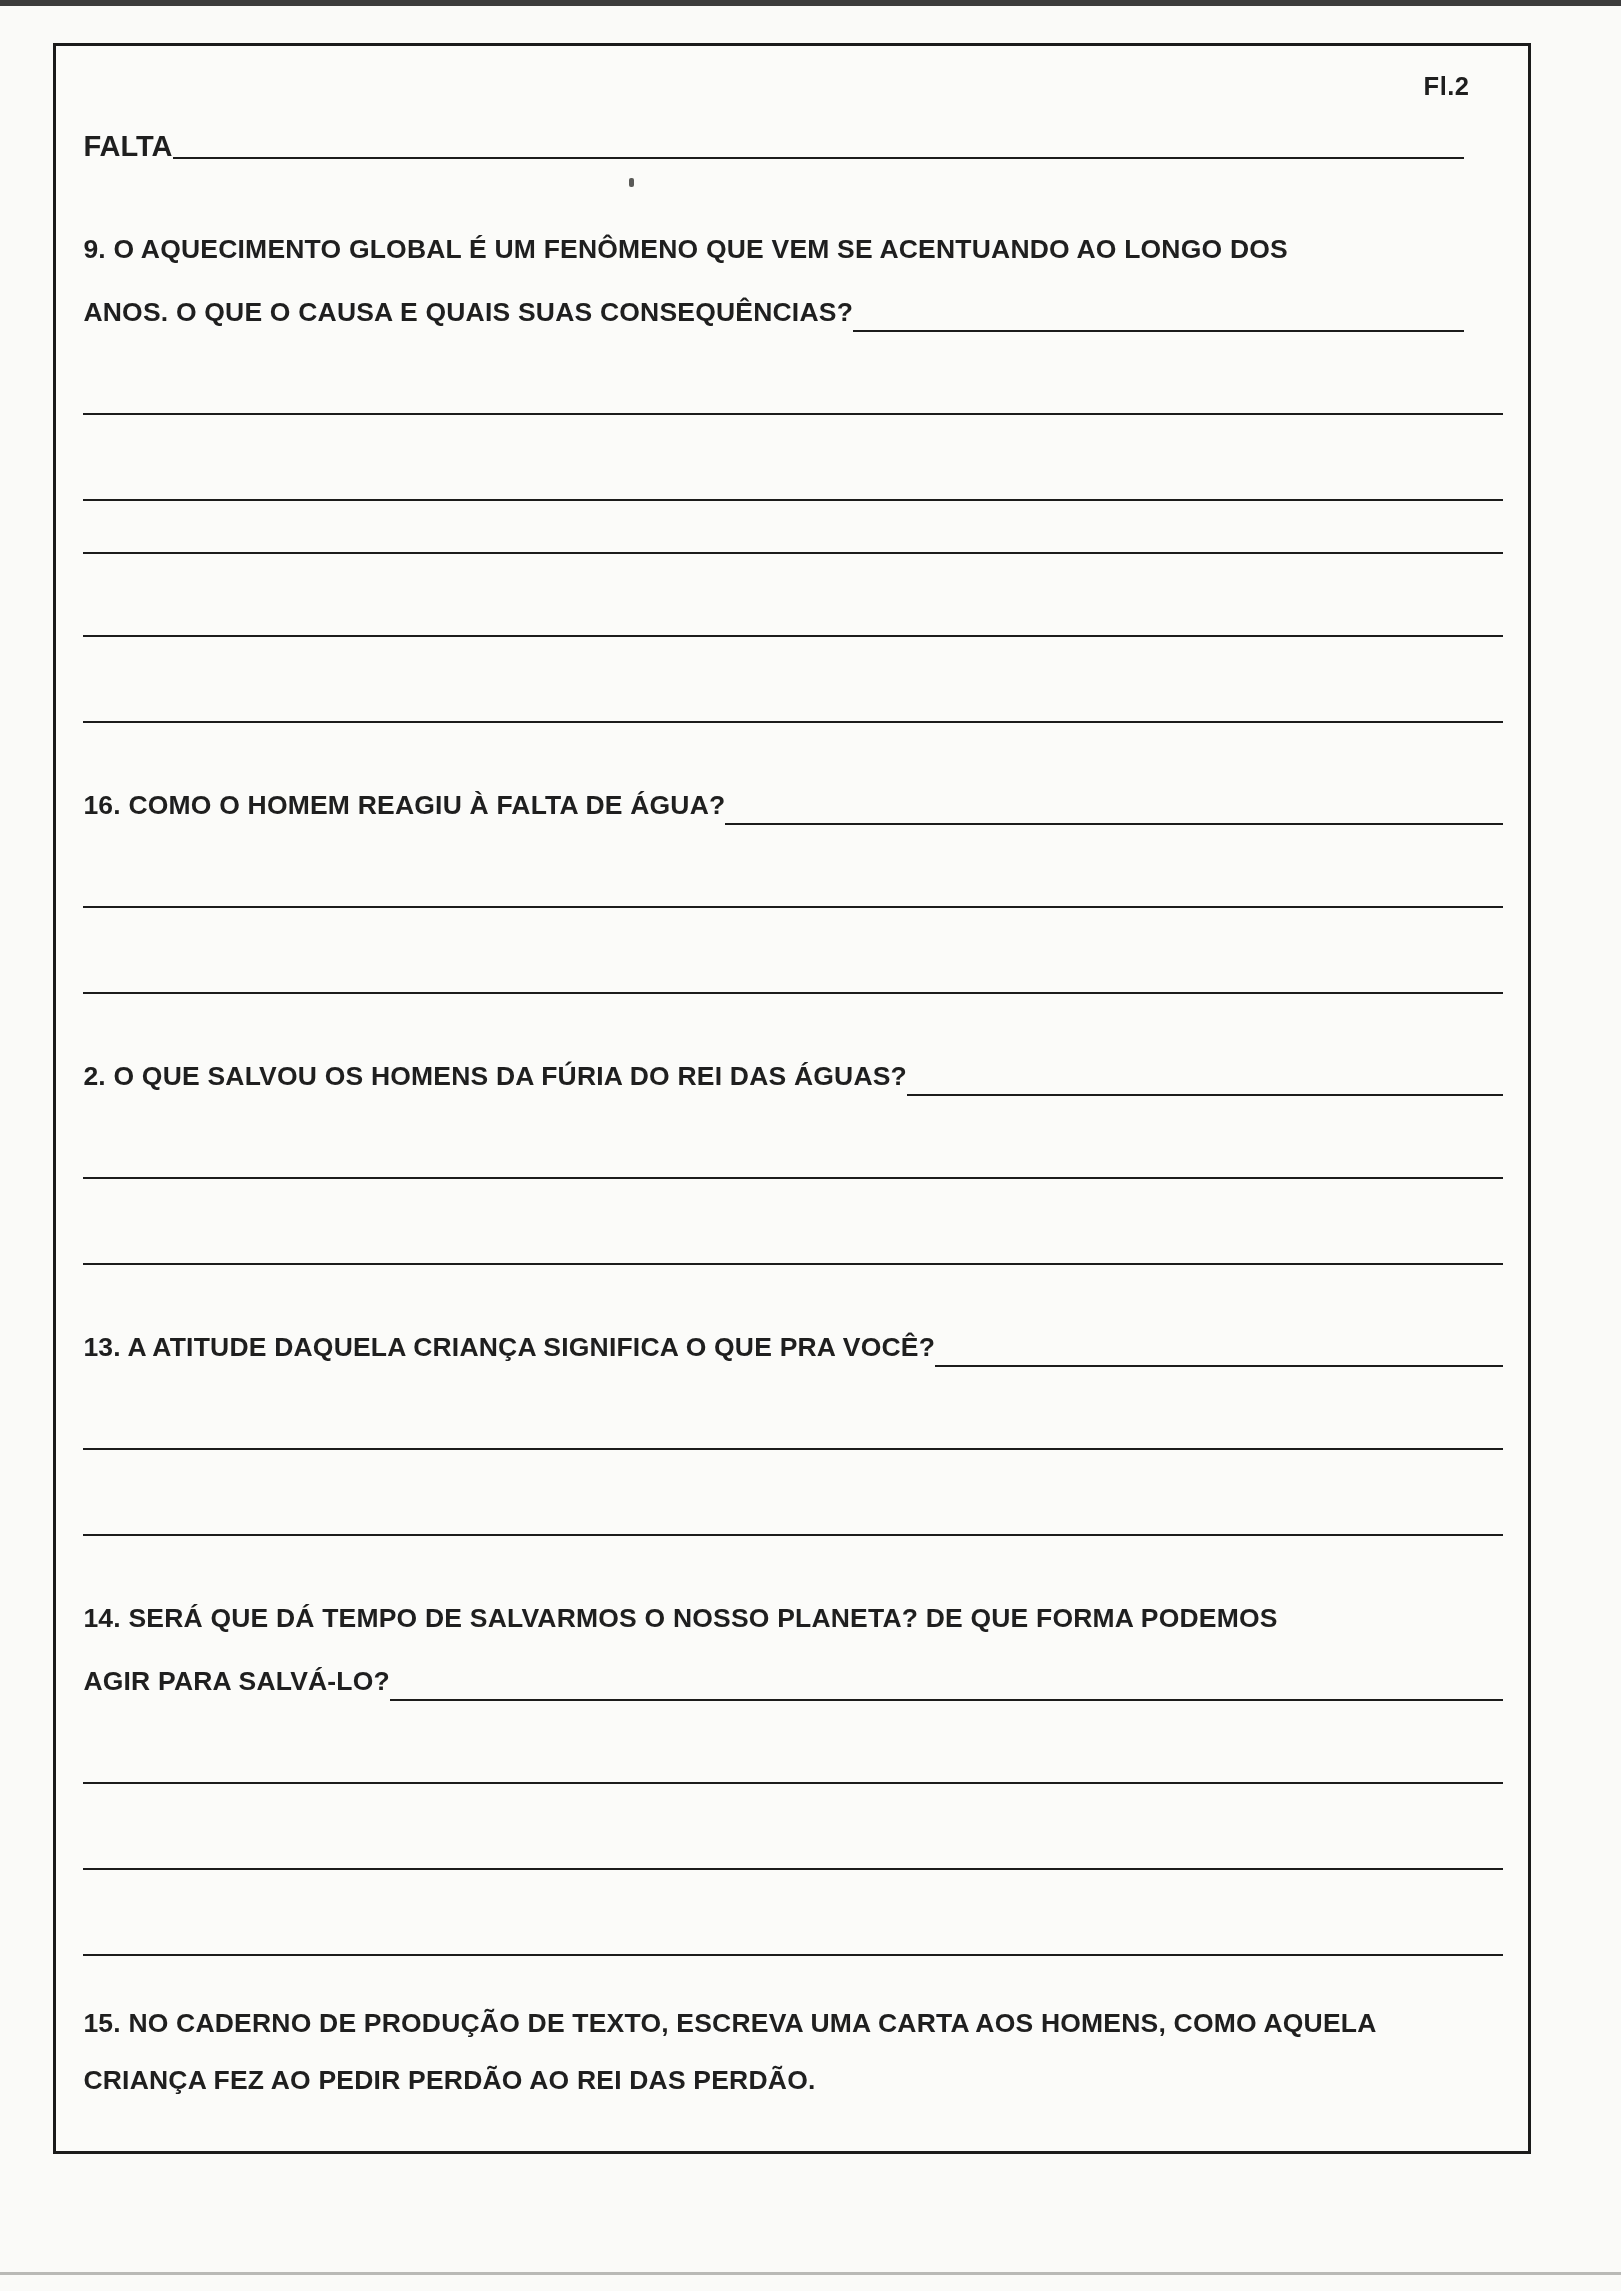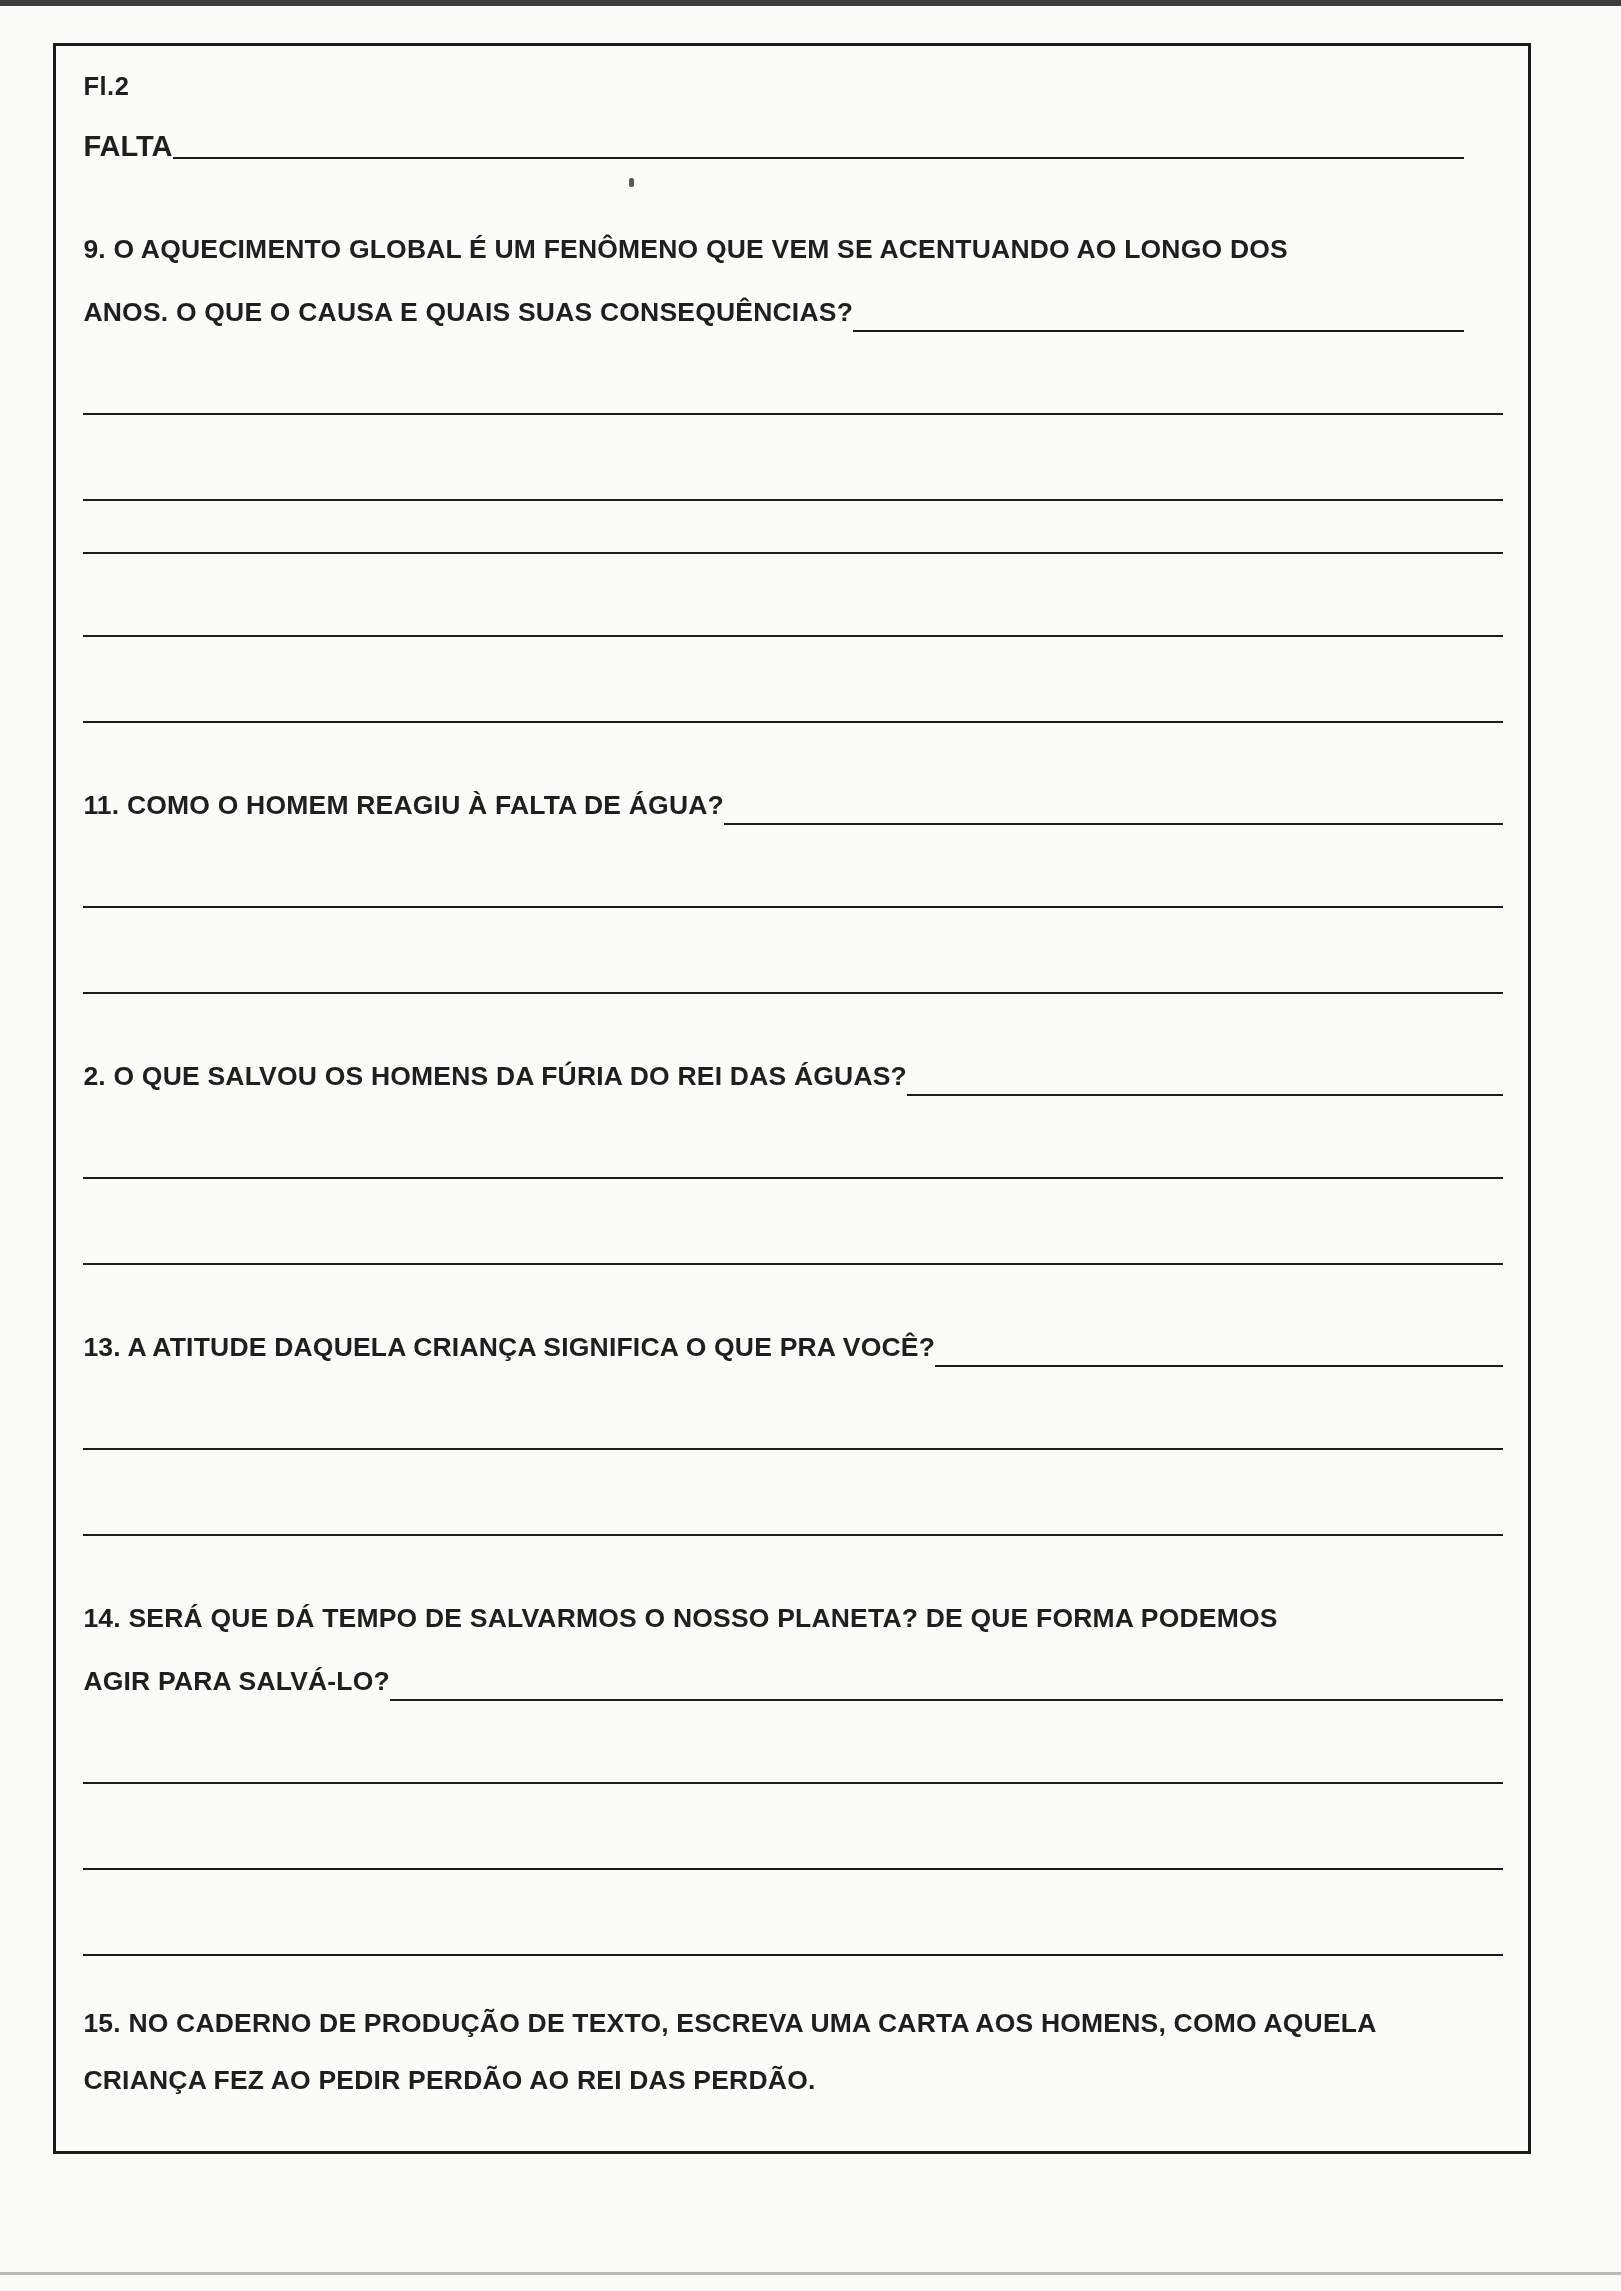--- a/index.html
+++ b/index.html
@@ -29,20 +29,21 @@
     left: 53px;
     top: 43px;
     width: 1478px;
     height: 2111px;
     border: 3.9px solid #1b1b1b;
     box-sizing: border-box;
     padding: 23.5px 25.5px 19.6px 27.4px;
     background: #fbfbf9;
   }
   .page-label {
+    text-align: right;
     padding-right: 33px;
     font-size: 25.5px;
     font-weight: bold;
     line-height: 33px;
     letter-spacing: 0.5px;
   }
   .name-row {
     display: flex;
     align-items: flex-end;
     margin-top: 17.6px;
@@ -121,21 +122,21 @@
   <section class="question">
     <div class="q-row">
       <span class="fill-line"></span>
     </div>
     <div class="answer-line gap-first"></div>
     <div class="answer-line"></div>
   </section>
 
   <section class="question">
     <div class="q-row">
-      <span class="q-text">11. COMO O HOMEM REAGIU À FALTA DE ÁGUA?</span>
+      <span class="q-text">16. COMO O HOMEM REAGIU À FALTA DE ÁGUA?</span>
       <span class="fill-line"></span>
     </div>
     <div class="answer-line gap-first"></div>
     <div class="answer-line"></div>
   </section>
 
   <section class="question">
     <div class="q-row">
       <span class="q-text">2. O QUE SALVOU OS HOMENS DA FÚRIA DO REI DAS ÁGUAS?</span>
       <span class="fill-line"></span>

